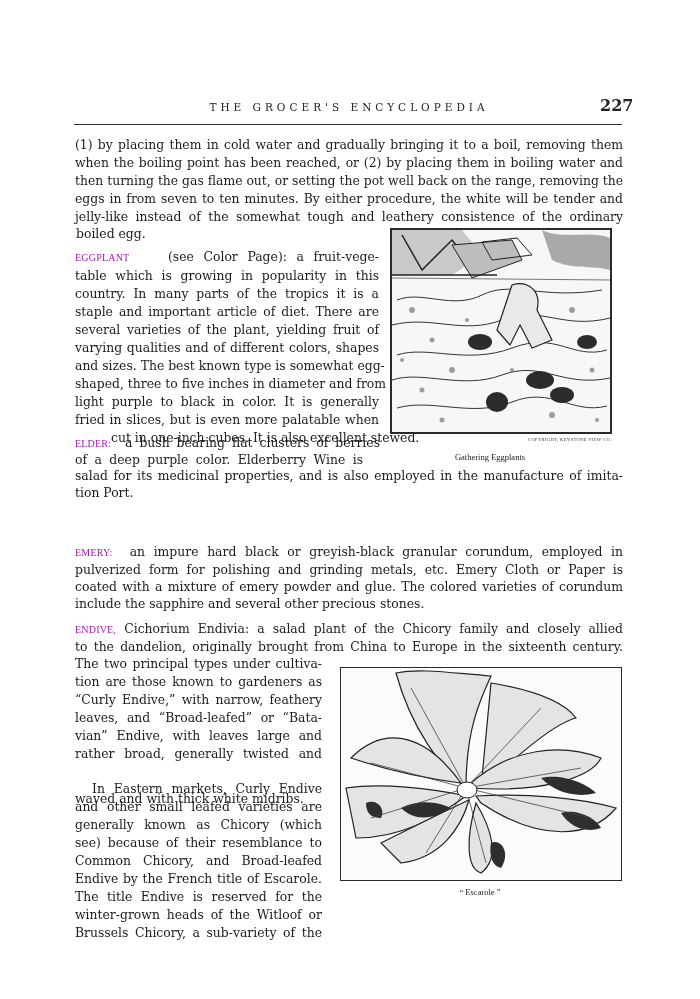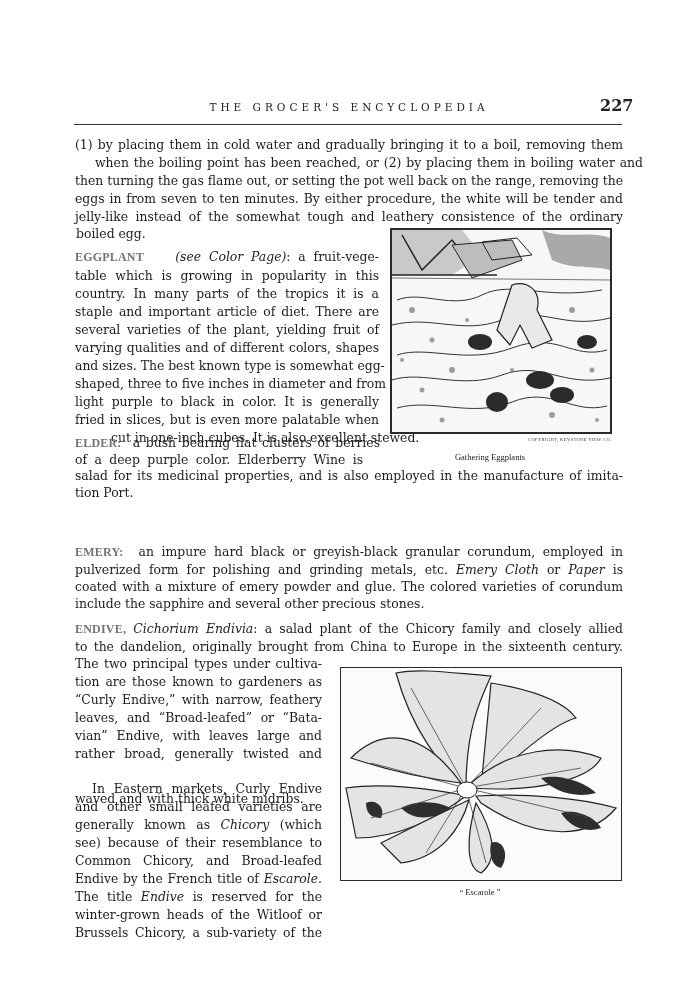--- a/index.html
+++ b/index.html
@@ -12,42 +12,42 @@
       position: absolute; left: 75px; top: 101px; width: 548px; text-align: center;
       font-size: 10.5px; letter-spacing: 4px; color: #222;
     }
     .page-number { position: absolute; left: 600px; top: 96px; font-size: 16px; font-weight: bold; color: #222; }
     .rule { position: absolute; left: 74px; top: 124px; width: 548px; height: 1px; background: #333; }
     .line {
       position: absolute; left: 75px; font-size: 12.4px; line-height: 16px; white-space: nowrap;
       color: #1c1c1c; font-family: "DejaVu Serif", serif;
     }
     .just { text-align: justify; text-align-last: justify; }
-    .hw { font-weight: bold; font-size: 12px; font-family: "Liberation Serif", serif; letter-spacing: 0.2px; color: #737373; }
-    .it { font-style: italic; }
+    .hw { font-weight: normal; font-size: 10px; font-family: "Liberation Serif", serif; letter-spacing: 0.2px; color: #a21caf; }
+    .it { }
     .sc { font-variant: small-caps; }
     .figure {
       position: absolute; border: 2px solid #2a2a2a; background: #fafafa; overflow: hidden;
     }
     .caption { position: absolute; font-size: 8.5px; color: #222; text-align: center; font-family: "Liberation Serif", serif; }
     .credit { position: absolute; font-size: 4.5px; color: #333; letter-spacing: 0.4px; font-family: "Liberation Serif", serif; }
     svg { display: block; }
   </style>
 </head>
 <body>
 
 <div class="page">
 
   <div class="running-head">THE GROCER'S ENCYCLOPEDIA</div>
   <div class="page-number">227</div>
   <div class="rule"></div>
 
   <div>
     <div class="line just" style="top:137px;width:548px;">(1) by placing them in cold water and gradually bringing it to a boil, removing them</div>
-    <div class="line just" style="top:155px;width:548px;margin-left:20px;">when the boiling point has been reached, or (2) by placing them in boiling water and</div>
+    <div class="line just" style="top:155px;width:548px;">when the boiling point has been reached, or (2) by placing them in boiling water and</div>
     <div class="line just" style="top:173px;width:548px;">then turning the gas flame out, or setting the pot well back on the range, removing the</div>
     <div class="line just" style="top:191px;width:548px;">eggs in from seven to ten minutes. By either procedure, the white will be tender and</div>
     <div class="line just" style="top:209px;width:548px;">jelly-like instead of the somewhat tough and leathery consistence of the ordinary</div>
     <div class="line" style="top:226px;left:76px;">boiled egg.</div>
   </div>
 
   <div>
     <div class="line just" style="top:249px;width:304px;">
       <span class="hw">EGGPLANT</span>&nbsp;&nbsp;&nbsp;
       <span class="it">(see Color Page)</span><span>: a fruit-vege-</span>

